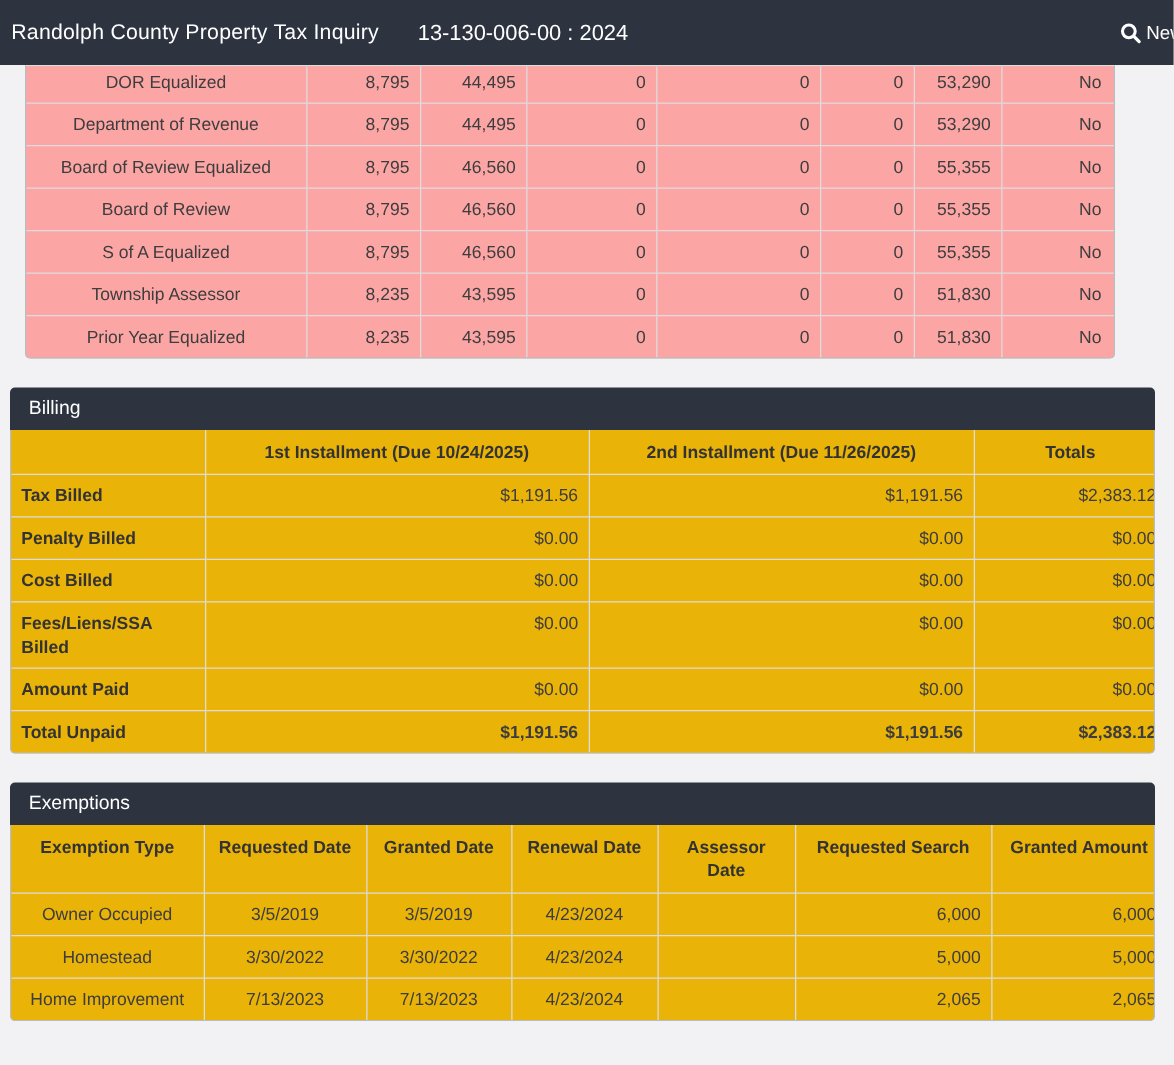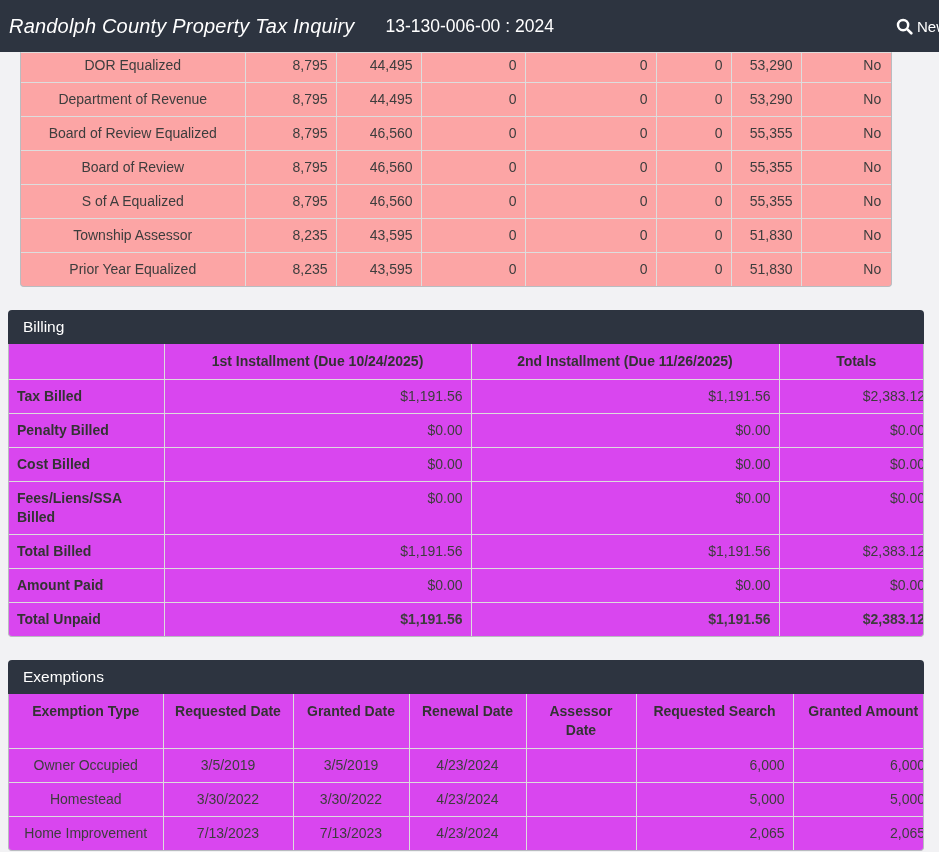--- a/index.html
+++ b/index.html
@@ -14,21 +14,21 @@
   
   .navbar {
     position: relative;
     height: 52px;
     background: #2d3440;
     color: #ffffff;
     display: flex;
     align-items: center;
     padding-left: 9px;
   }
-  .navbar .brand { font-size: 20px; letter-spacing: .2px; cursor: pointer; font-style: italic; }
+  .navbar .brand { font-size: 17px; letter-spacing: .2px; cursor: pointer; }
   .navbar .parcel { font-size: 17.5px; margin-left: 31px; text-align: center; }
   .nav-search {
     position: absolute; left: 896px; top: 0; height: 100%;
     display: flex; align-items: center;
     font-size: 15px; white-space: nowrap; cursor: pointer;
   }
   .nav-search svg { display: block; margin-right: 4px; }
 
   
   .panel {
@@ -42,21 +42,21 @@
     overflow: hidden;
   }
   .section { margin: 23px 0 0 8px; width: 916px; }
   .section-header {
     background: #2d3440; color: #ffffff;
     height: 34px; display: flex; align-items: center;
     padding-left: 15px; font-size: 15.5px;
     border-radius: 4px 4px 0 0;
   }
   .section-body {
-    background: #d946ef;
+    background: #eab308;
     border: 1px solid #b9bcc0; border-top: none;
     border-radius: 0 0 4px 4px;
     overflow: hidden;
   }
 
   
   table { width: 100%; border-collapse: collapse; border: hidden; table-layout: fixed; }
   td, th {
     border: 1px solid #dddddd;
     font-size: 14px; line-height: 19px;
@@ -212,26 +212,20 @@
           <td class="num">$0.00</td>
           <td class="num">$0.00</td>
         </tr>
         <tr>
           <td class="lbl">Fees/Liens/SSA Billed</td>
           <td class="num">$0.00</td>
           <td class="num">$0.00</td>
           <td class="num">$0.00</td>
         </tr>
         <tr>
-          <td class="lbl">Total Billed</td>
-          <td class="num">$1,191.56</td>
-          <td class="num">$1,191.56</td>
-          <td class="num">$2,383.12</td>
-        </tr>
-        <tr>
           <td class="lbl">Amount Paid</td>
           <td class="num">$0.00</td>
           <td class="num">$0.00</td>
           <td class="num">$0.00</td>
         </tr>
         <tr class="bold-row">
           <td class="lbl">Total Unpaid</td>
           <td class="num">$1,191.56</td>
           <td class="num">$1,191.56</td>
           <td class="num">$2,383.12</td>

